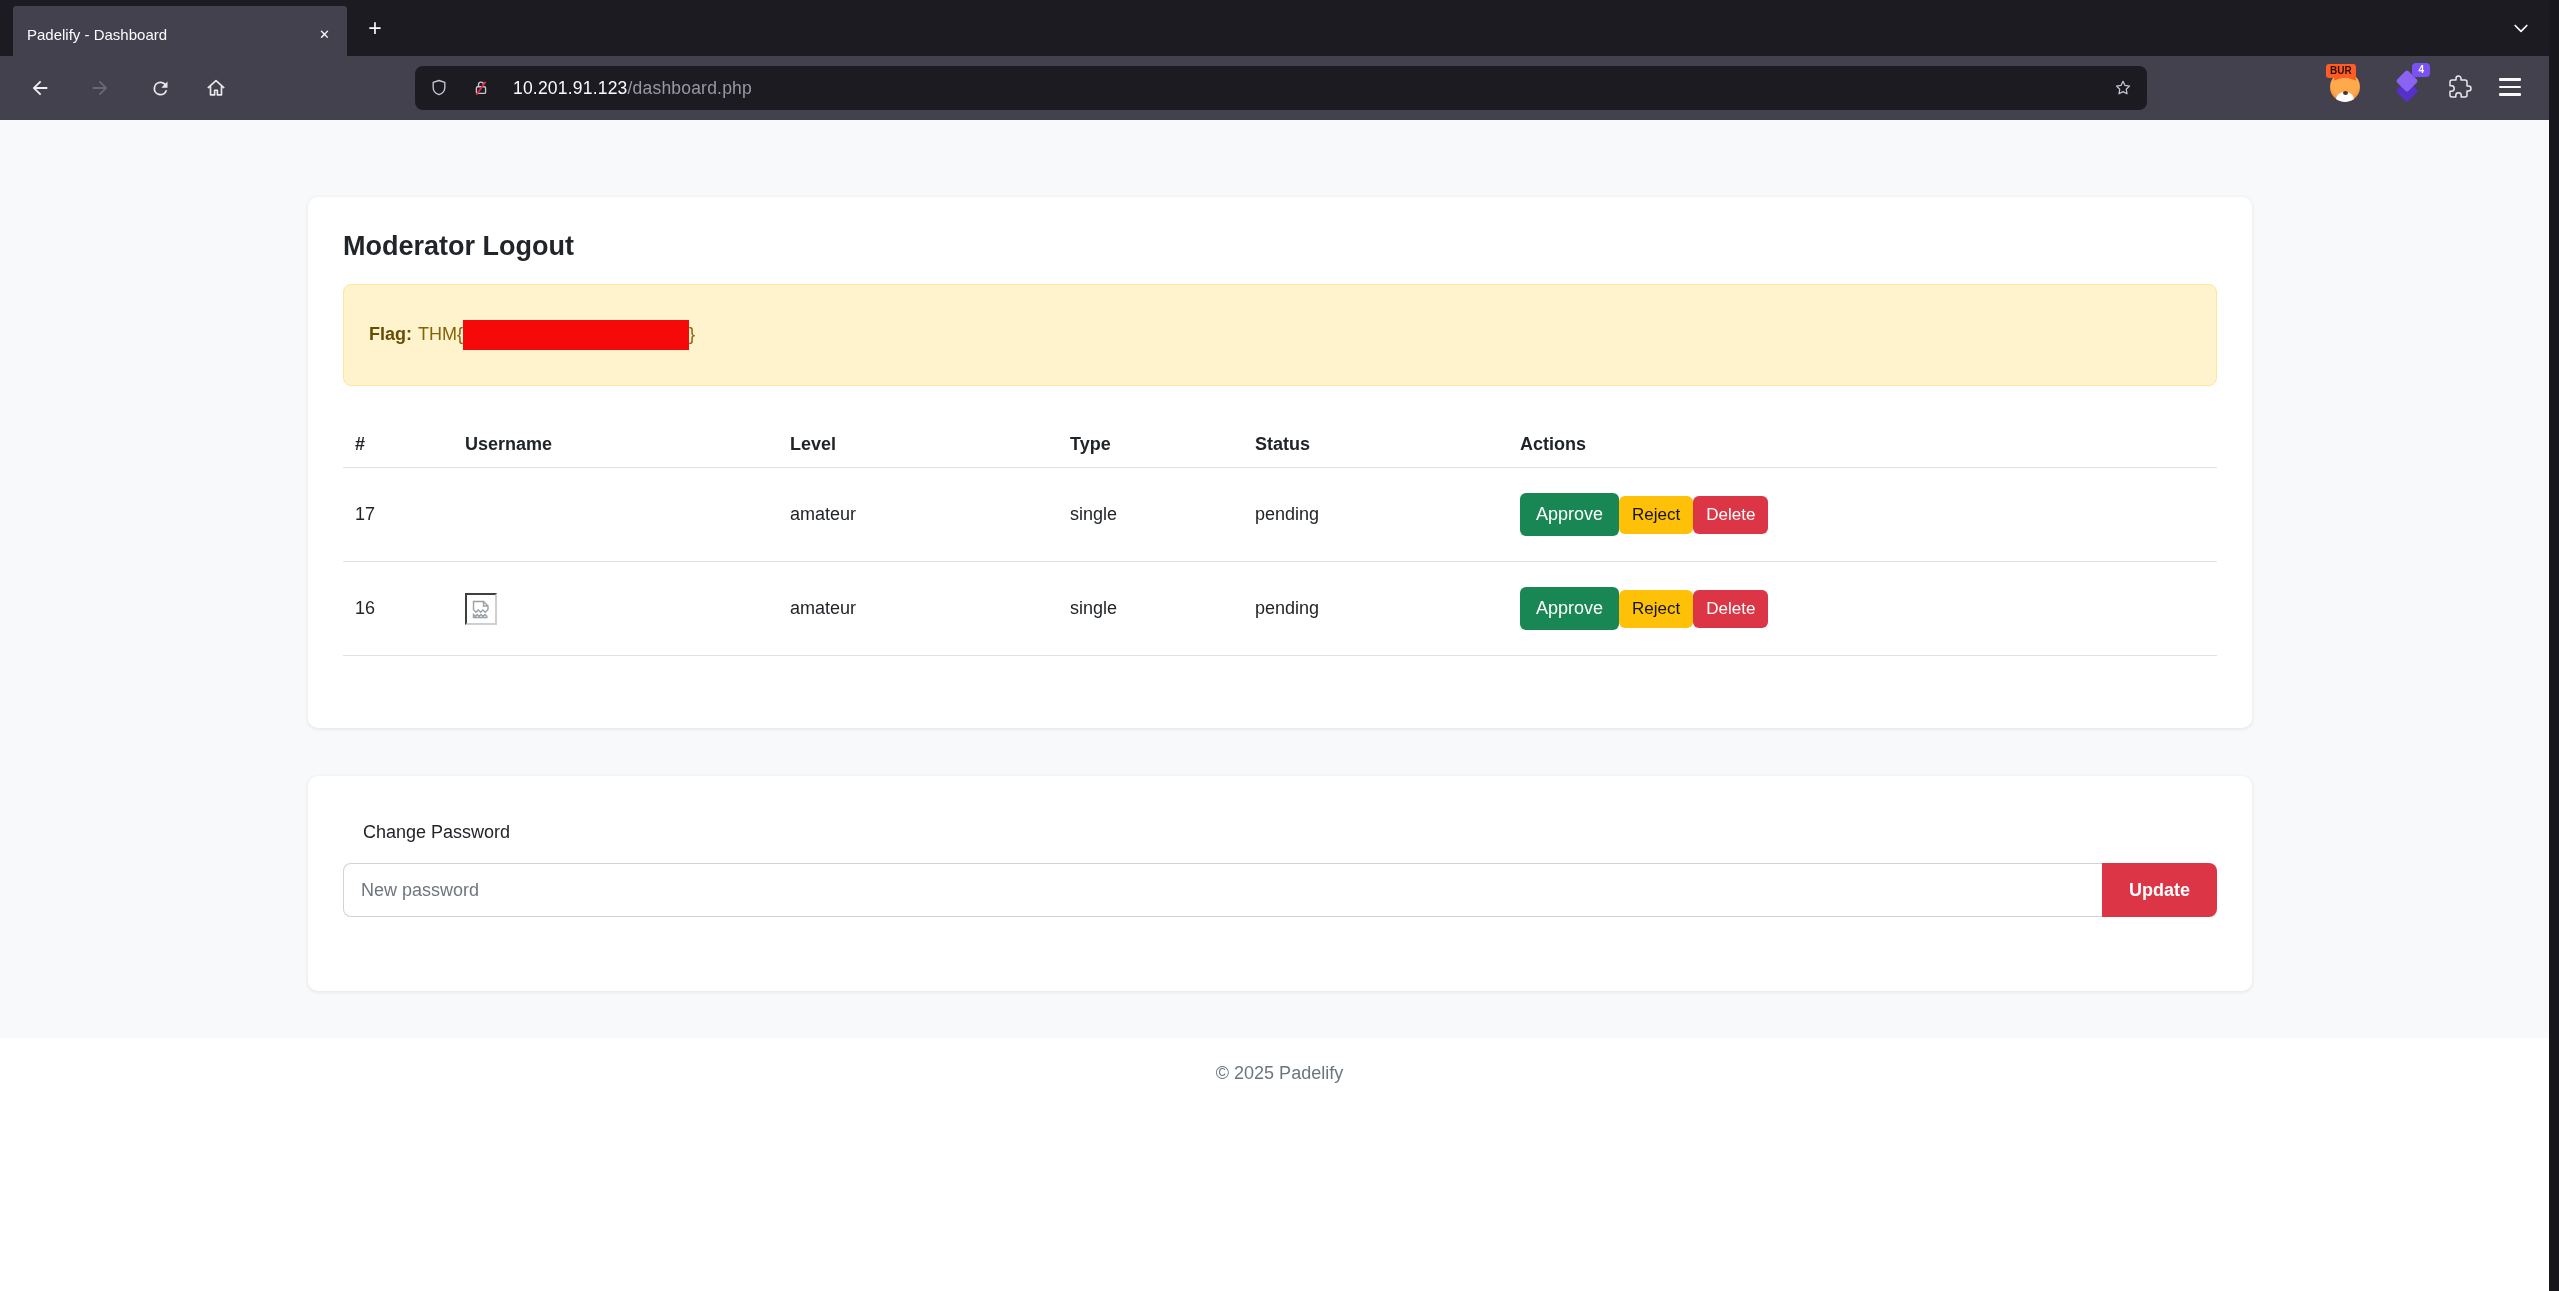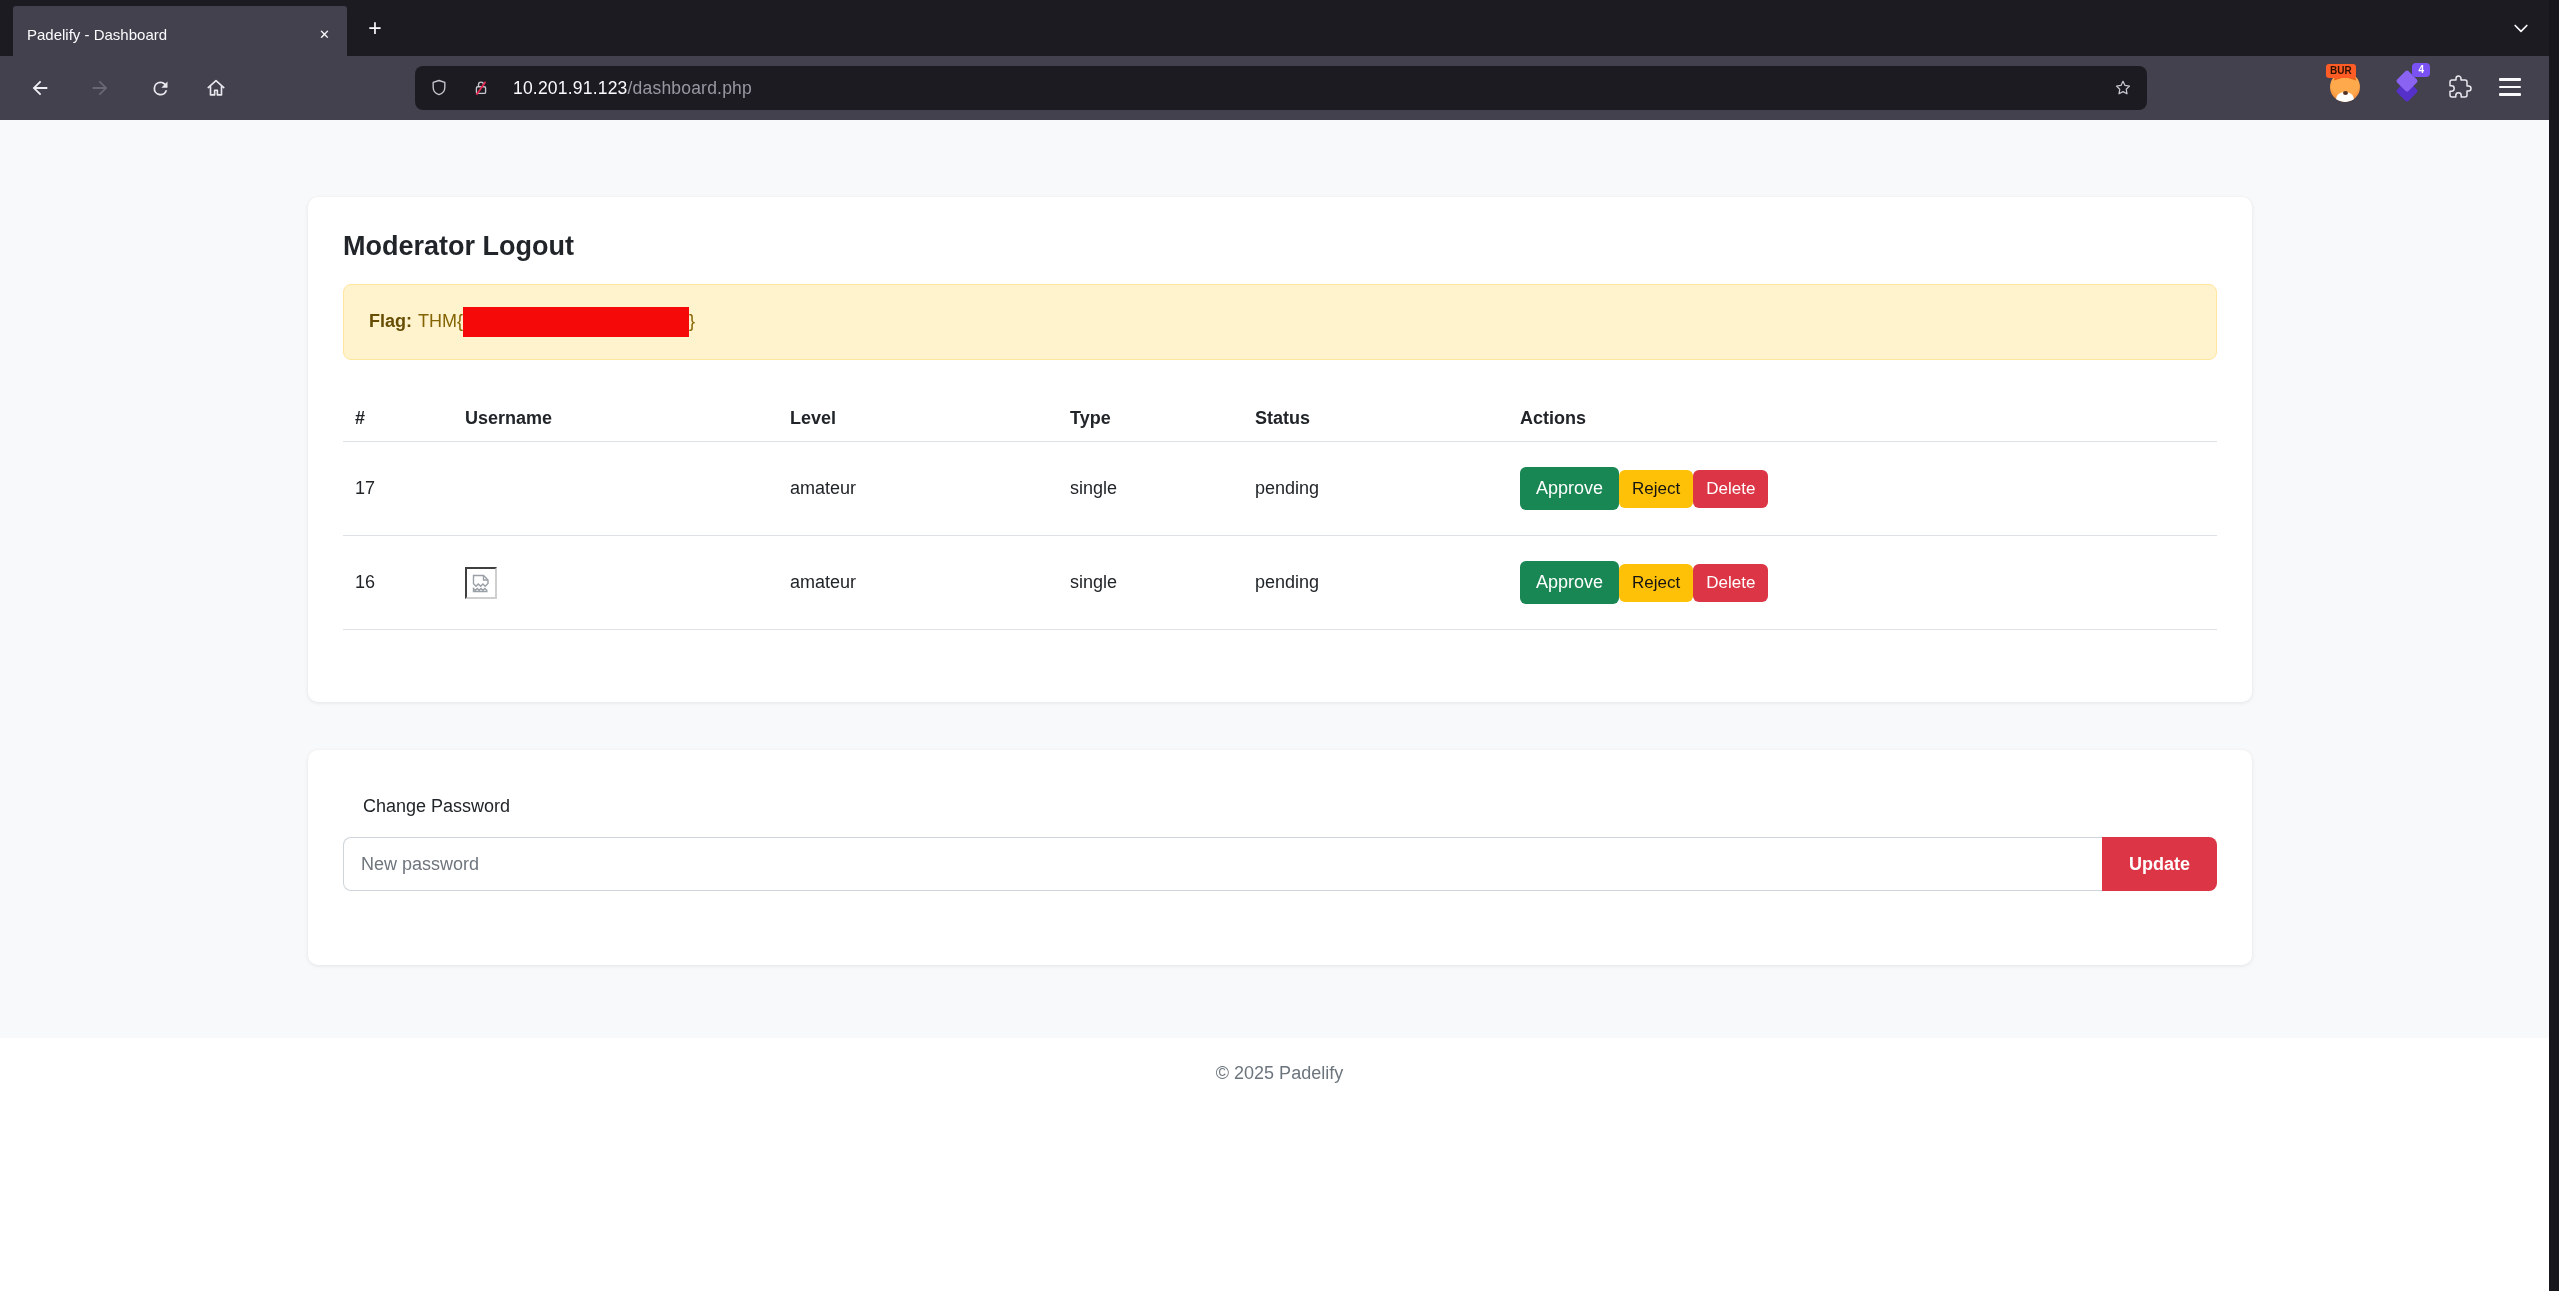--- a/index.html
+++ b/index.html
@@ -72,21 +72,21 @@
   .welcome-box { border:4px solid #e8120e; padding:5px 12px; }
 
   .gray-band { background:#f8f9fa; height:918px; padding-top:77px; }
 
   .card { margin-left:308px; width:1944px; background:#fff; border-radius:10px;
     box-shadow:0 1px 4px rgba(0,0,0,.09); }
   .card1 { padding:34px 35px 72px; }
   .panel-title { margin:0 0 22px; font-size:27px; font-weight:600; color:#212529; }
 
   .flag { background:#fff3cd; border:1px solid #ffe69c; border-radius:8px;
-    padding:22px 25px; font-size:18px; color:#856404; }
+    padding:35px 25px; font-size:18px; color:#856404; }
   .flag b { color:#664d03; margin-right:6px; }
   .redact { display:inline-block; width:226px; height:30px; background:#f60909; vertical-align:middle; }
 
   .trow { display:grid; grid-template-columns:110px 325px 280px 185px 265px 1fr; align-items:center; border-bottom:1px solid #dee2e6; }
   .thead { margin-top:36px; }
   .thead .cell { font-weight:700; padding:12px; font-size:18px; color:#212529; }
   .tdata .cell { padding:25px 12px; font-size:18px; color:#212529; }
 
   .actions { display:flex; gap:0; align-items:center; }
   .btn { border:none; border-radius:6px; font-family:inherit; cursor:pointer; }

